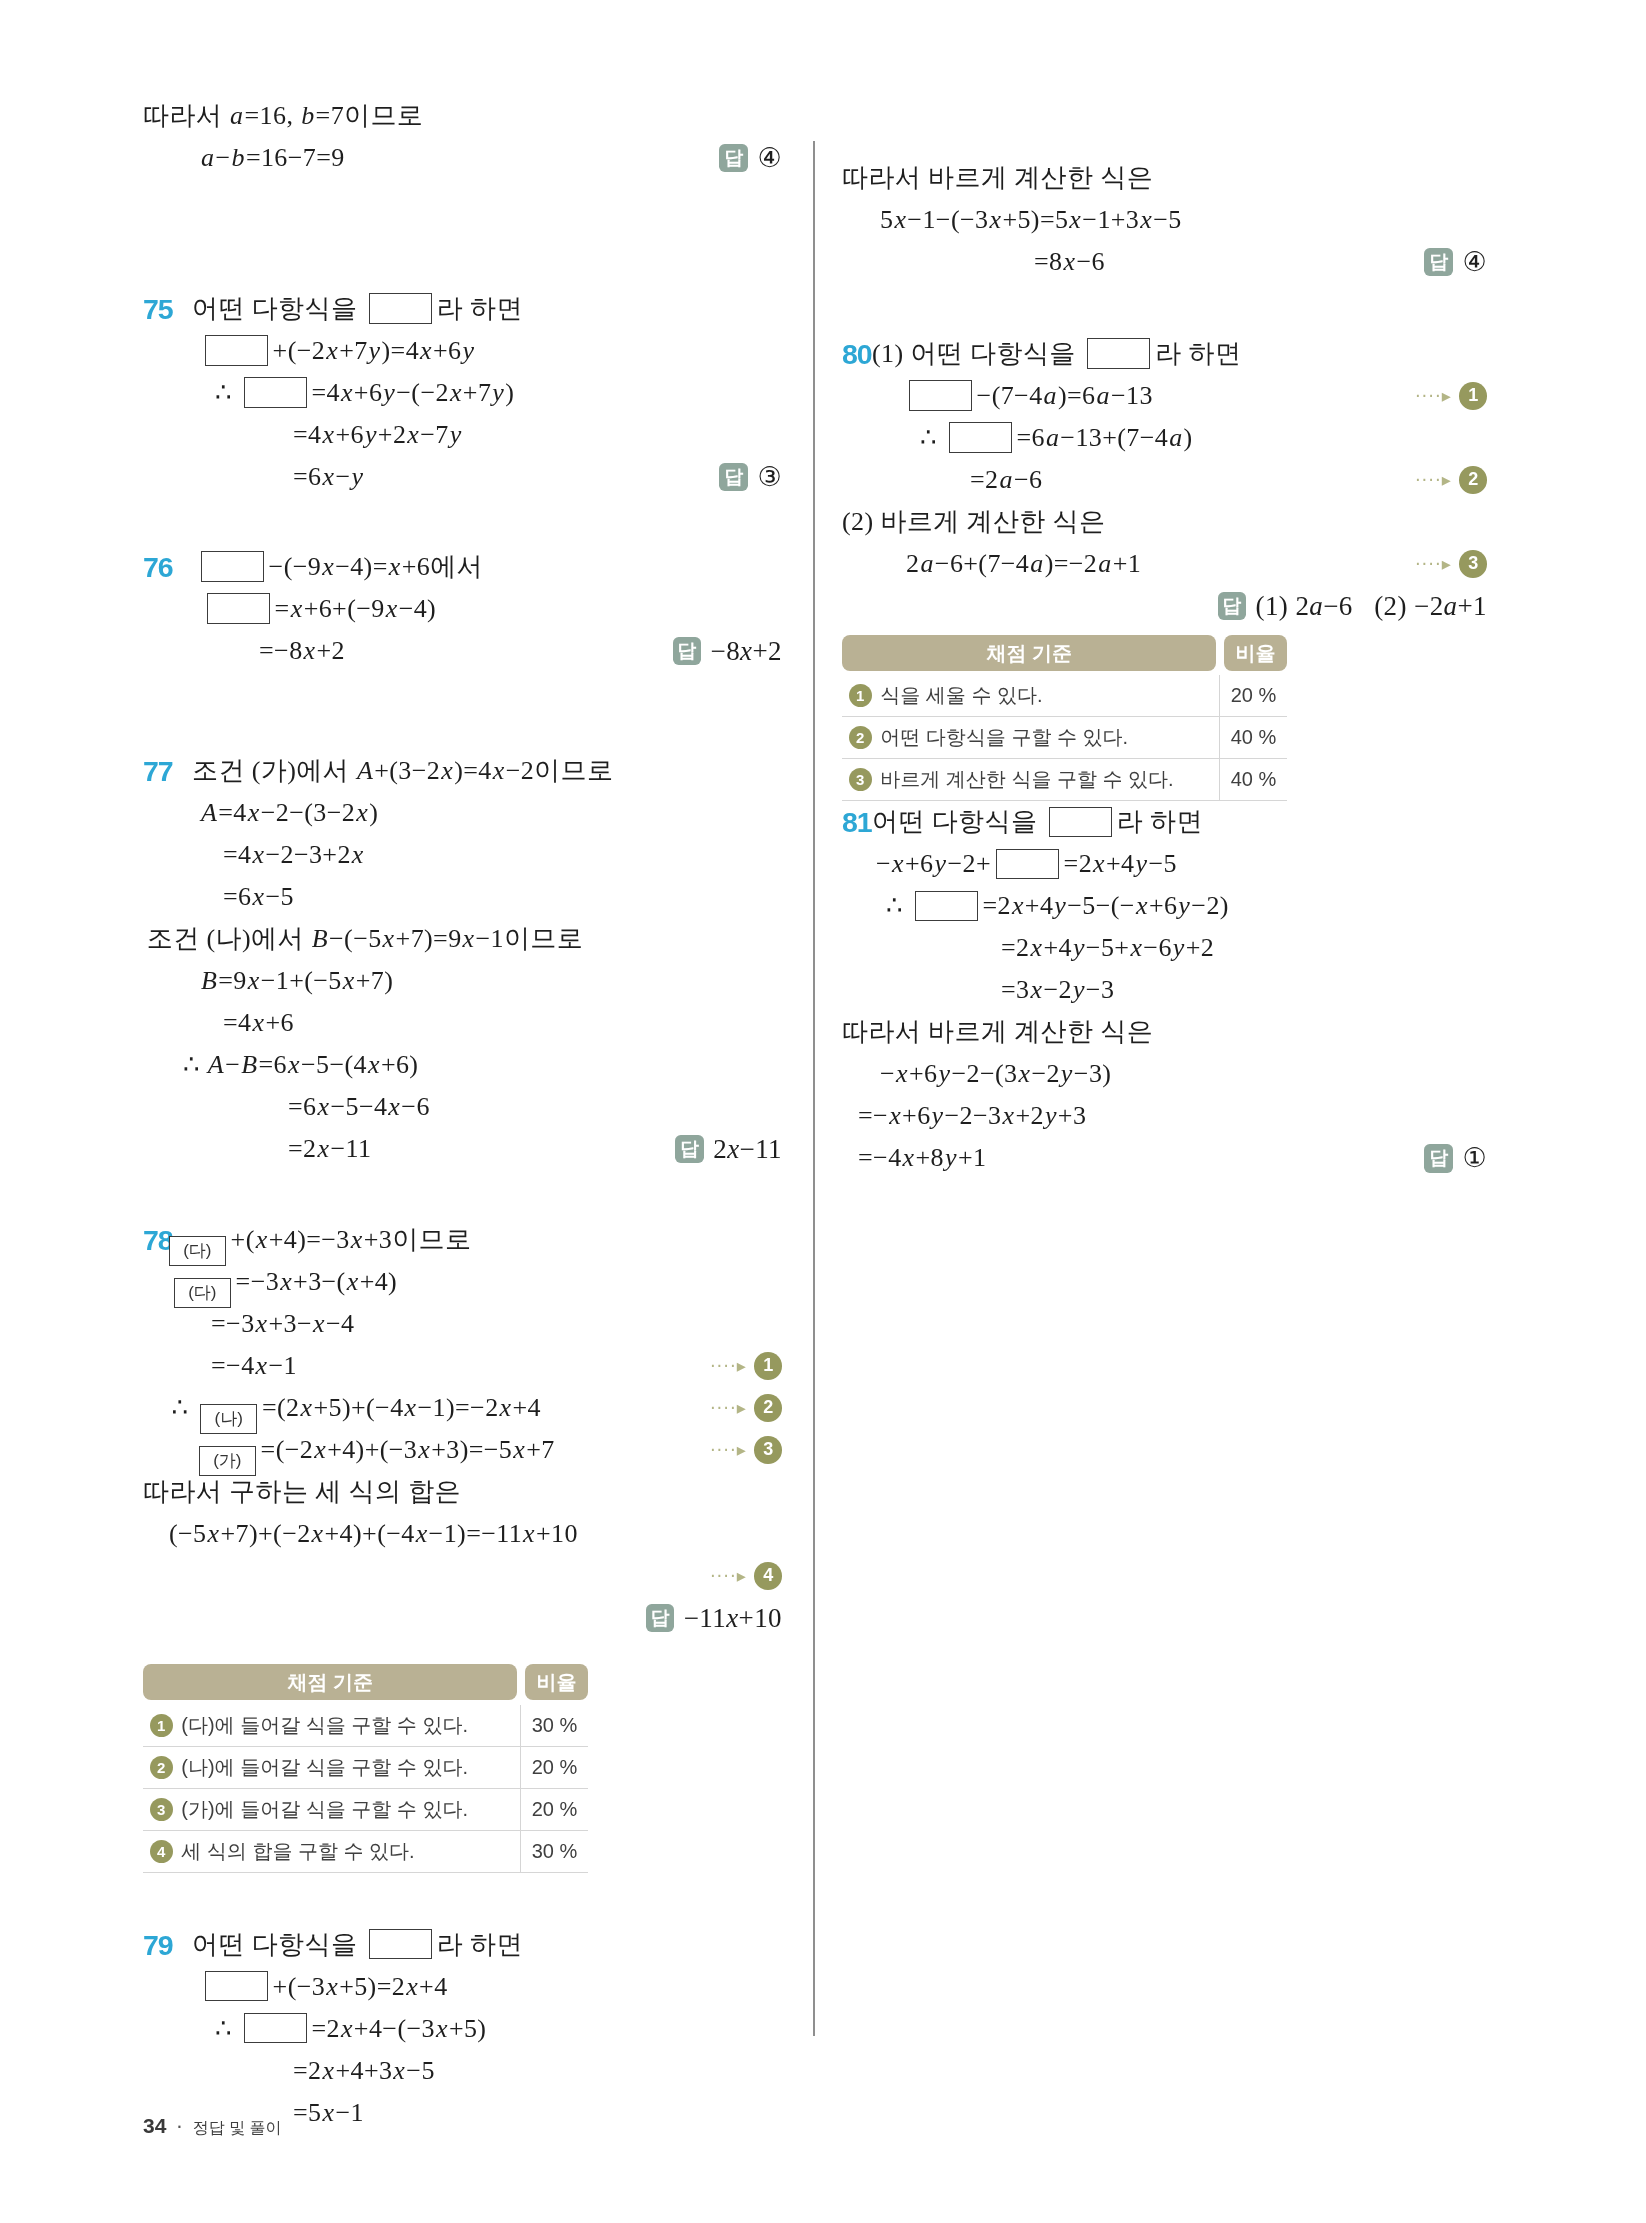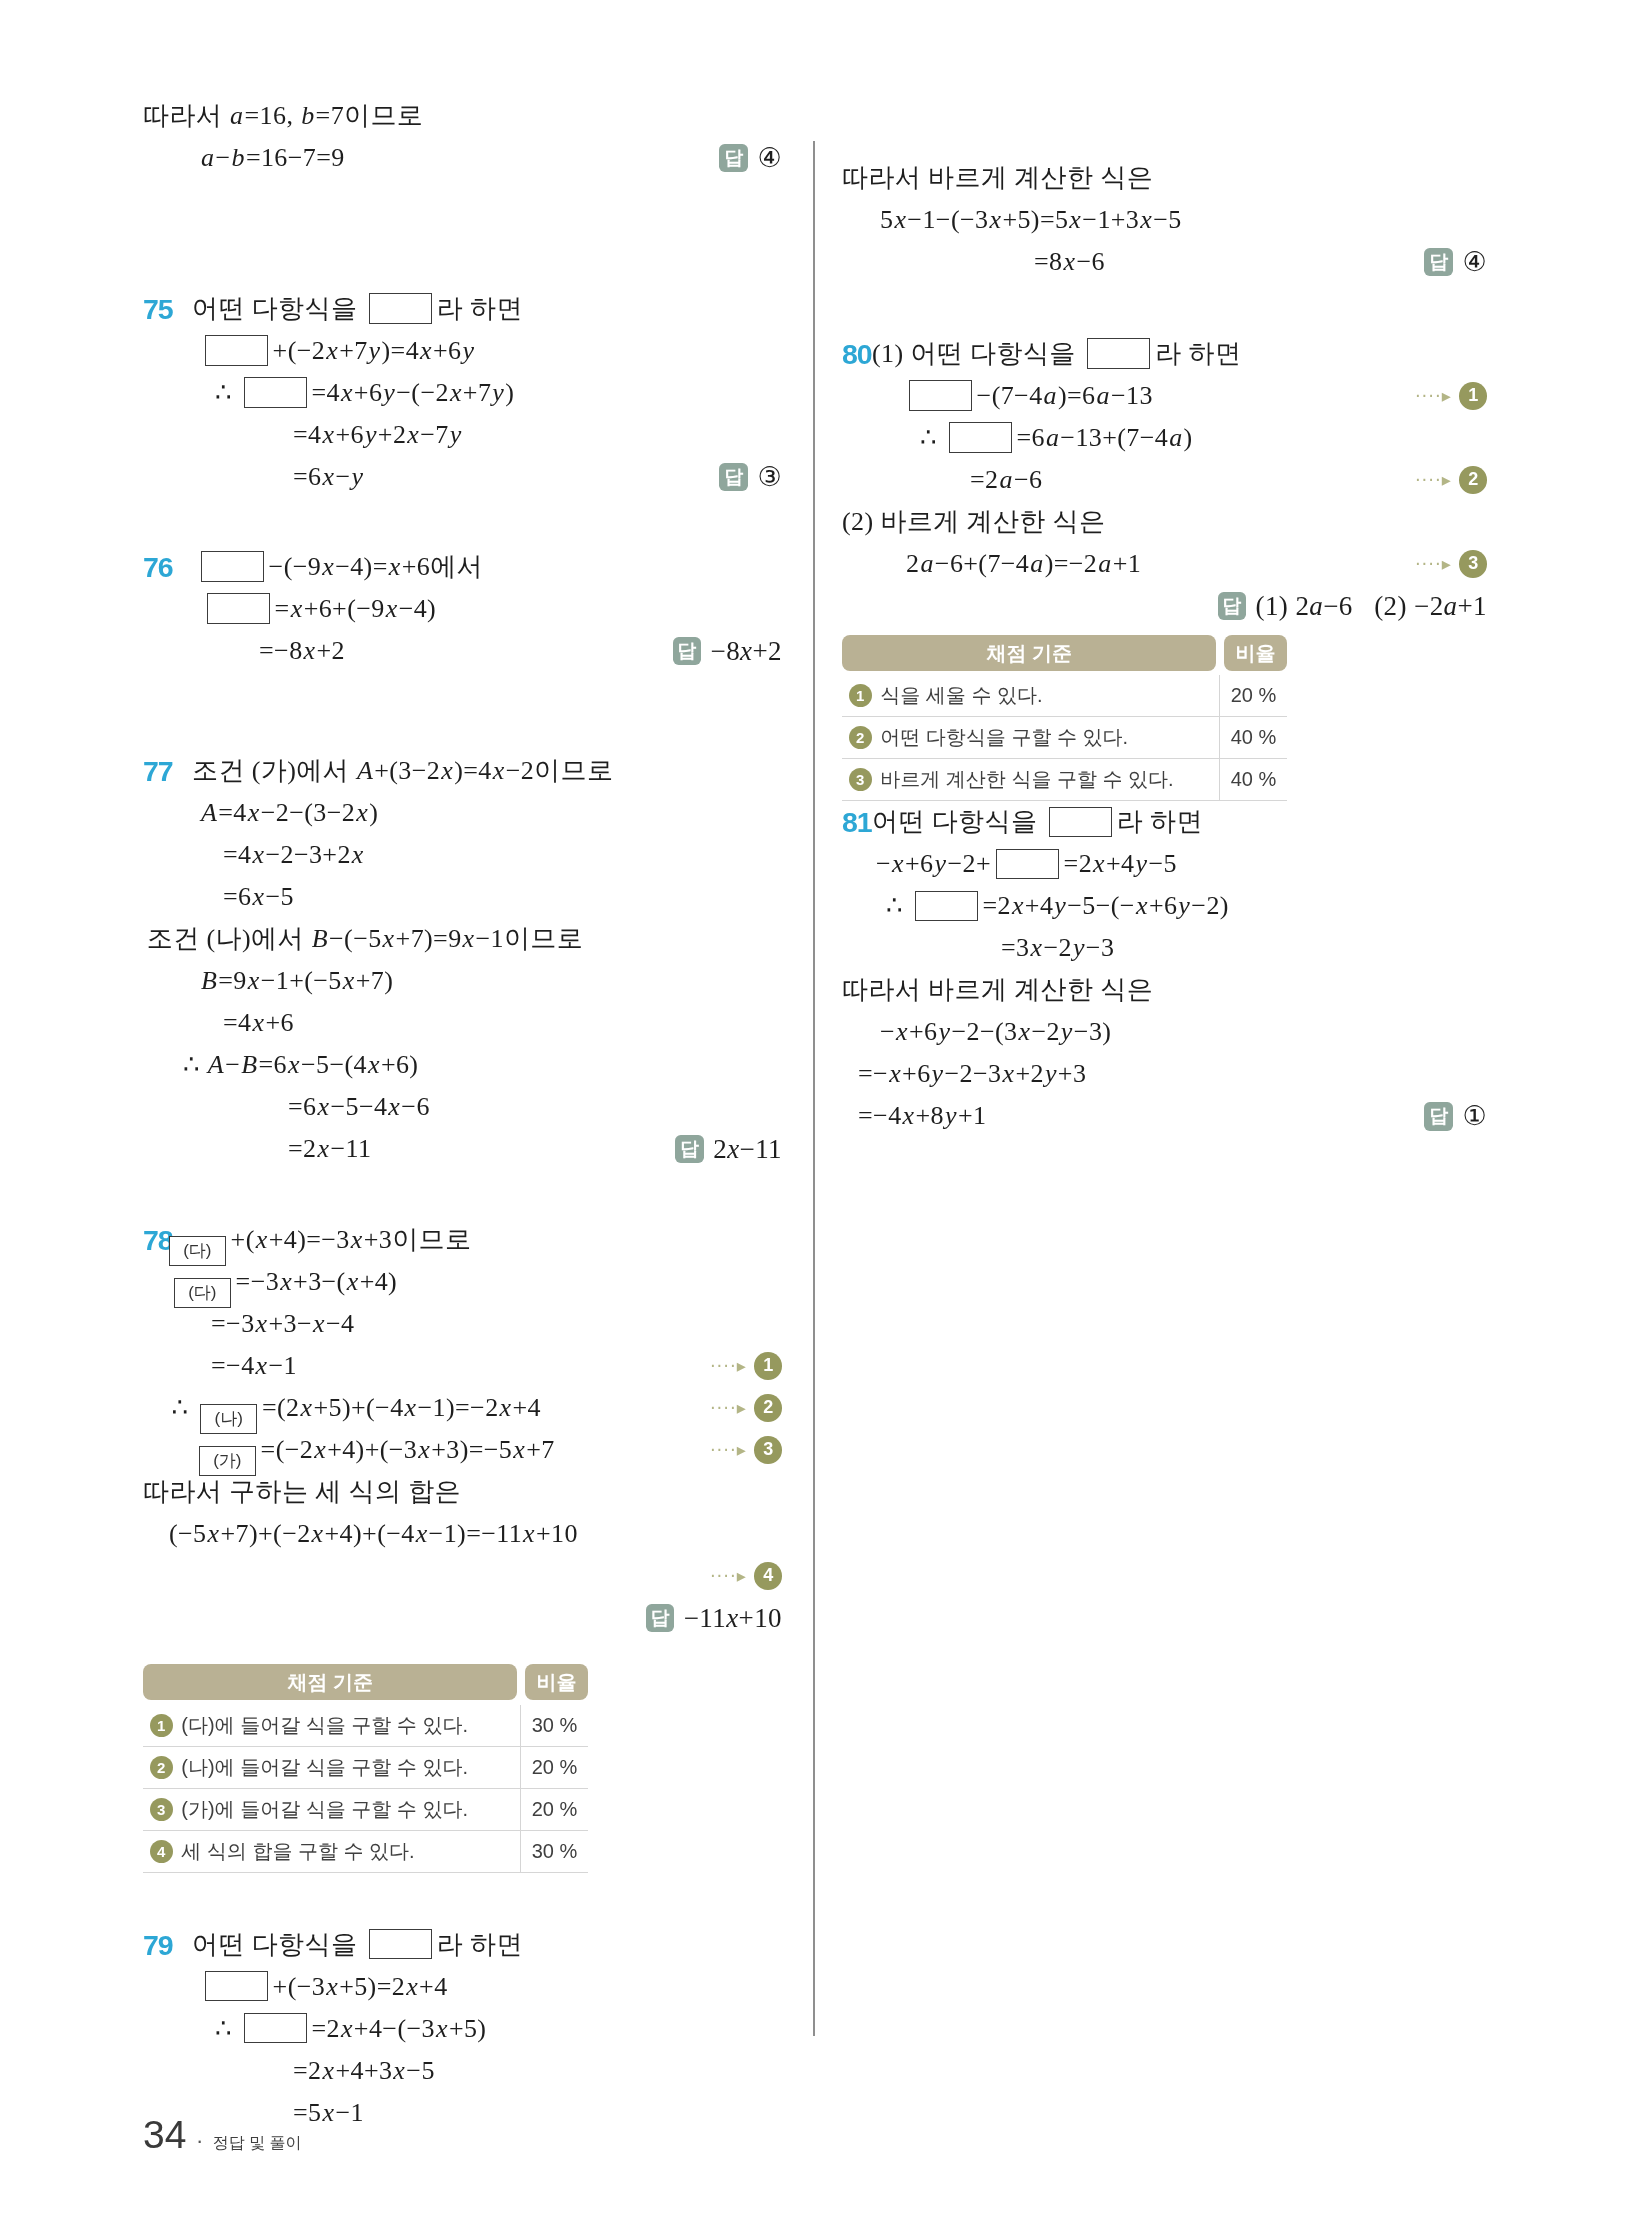--- a/index.html
+++ b/index.html
@@ -56,21 +56,21 @@
   .gt-label{flex:1;display:flex;align-items:center;gap:8.6px;padding-left:6.7px;font-size:20px;color:#3f3f3f;}
   .rcir{
     width:23px;height:23px;border-radius:50%;background:var(--c-circle,#96995e);color:#fff;
     font-size:15px;font-weight:bold;text-align:center;line-height:23px;flex:none;
   }
   .gt-val{
     width:67px;flex:none;text-align:center;border-left:1px solid #d5d5d5;
     font-size:20px;color:#3f3f3f;display:flex;align-items:center;justify-content:center;
   }
   .footer{position:absolute;left:143px;top:2113px;font-family:"Liberation Sans","DejaVu Sans",sans-serif;display:flex;align-items:baseline;gap:9.5px;}
-  .fpage{font-size:39px;font-weight:normal;color:#3a3a3a;}
+  .fpage{font-size:21px;font-weight:bold;color:#3a3a3a;}
   .fdot{font-size:22px;color:#555;}
   .flabel{font-size:16px;color:#3f3f3f;}
 </style>
 </head>
 <body>
 
 <div class="page">
   <div id="col-left" class="col">
       <div class="block sol" style="margin-top: 0px;">
         <div class="line" style="padding-left: 0px;"><span class="txt math">따라서 <i>a</i>=16, <i>b</i>=7이므로</span></div>
@@ -243,20 +243,21 @@
             <span>바르게 계산한 식을 구할 수 있다.</span>
           </span>
           <span class="gt-val">40 %</span>
         </div>
       </div>
       <div class="block sol" style="">
         <span class="pnum">81</span>
         <div class="line" style="padding-left: 30px;"><span class="txt math">어떤 다항식을 <span class="eqbox"></span>라 하면</span></div>
         <div class="line" style="padding-left: 34px;"><span class="txt math">−<i>x</i>+6<i>y</i>−2+<span class="eqbox"></span>=2<i>x</i>+4<i>y</i>−5</span></div>
         <div class="line" style="padding-left: 44px;"><span class="txt math">∴ <span class="eqbox"></span>=2<i>x</i>+4<i>y</i>−5−(−<i>x</i>+6<i>y</i>−2)</span></div>
+        <div class="line" style="padding-left: 159px;"><span class="txt math">=2<i>x</i>+4<i>y</i>−5+<i>x</i>−6<i>y</i>+2</span></div>
         <div class="line" style="padding-left: 159px;"><span class="txt math">=3<i>x</i>−2<i>y</i>−3</span></div>
         <div class="line" style="padding-left: 0px;"><span class="txt math">따라서 바르게 계산한 식은</span></div>
         <div class="line" style="padding-left: 38px;"><span class="txt math">−<i>x</i>+6<i>y</i>−2−(3<i>x</i>−2<i>y</i>−3)</span></div>
         <div class="line" style="padding-left: 16px;"><span class="txt math">=−<i>x</i>+6<i>y</i>−2−3<i>x</i>+2<i>y</i>+3</span></div>
         <div class="line" style="padding-left: 16px;"><span class="txt math">=−4<i>x</i>+8<i>y</i>+1</span><span class="ansr">
             <span class="abadge">답</span>
             <span class="atxt">①</span>
           </span></div>
       </div>
     </div>

